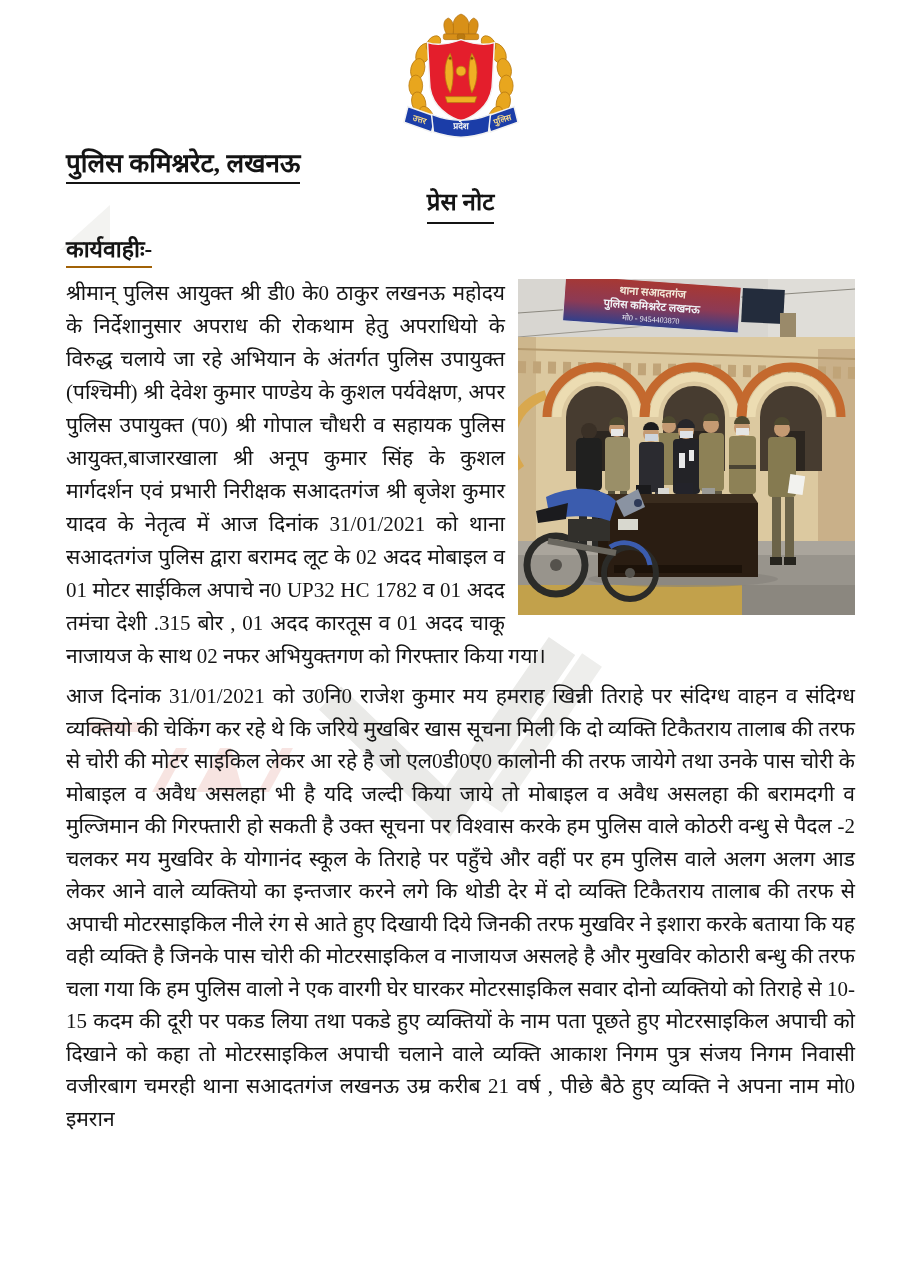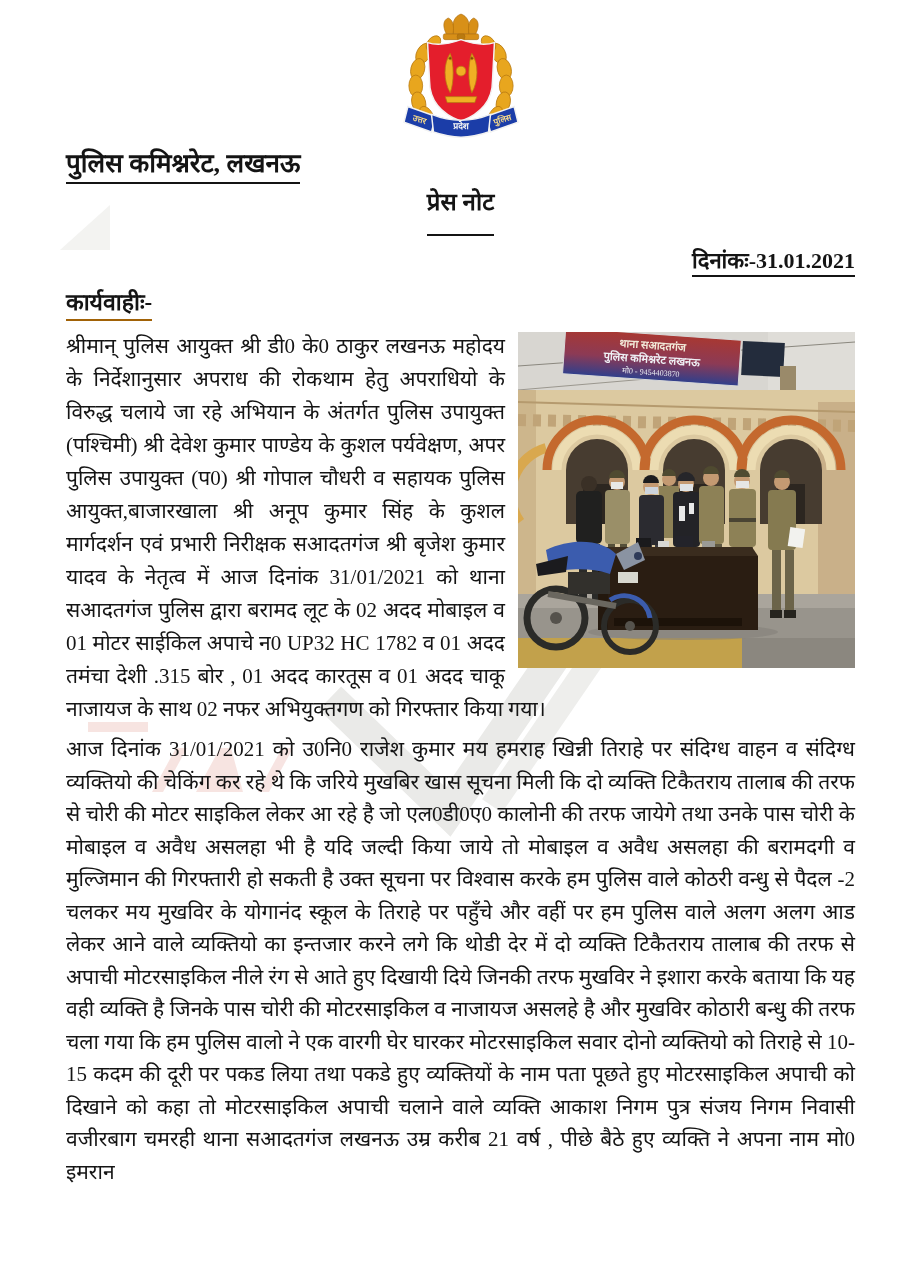--- a/index.html
+++ b/index.html
@@ -19,21 +19,21 @@
   .logo-wrap svg{display:inline-block;}
 
   .org-line{text-align:left;margin-top:2px;}
   .org-name{
     display:inline-block;font-size:26px;font-weight:bold;line-height:32px;
     border-bottom:2px solid #141414;padding-bottom:2px;
   }
   .doc-type-line{text-align:center;margin-top:4px;}
   .doc-type{
     display:inline-block;font-size:24px;font-weight:bold;line-height:28px;
-    border-bottom:2px solid #141414;padding-bottom:18px;
+    border-bottom:2px solid #141414;padding-bottom:6px;
   }
   .headline{
     margin-top:8px;
     font-size:22.5px;font-weight:bold;line-height:38px;
     text-align:center;
     text-decoration:underline;
     text-decoration-thickness:2px;
     text-underline-offset:5px;
   }
   .date-line{text-align:right;margin-top:8px;}
@@ -129,23 +129,20 @@
 
     <div class="org-line">
       <span class="org-name">पुलिस कमिश्नरेट, लखनऊ</span>
     </div>
 
     <div class="doc-type-line">
       <span class="doc-type">प्रेस नोट</span>
     </div>
 
 
-    <div class="date-line">
-      <span class="date-text">दिनांकः-31.01.2021</span>
-    </div>
 
     <div class="sec-heading">
       <span>कार्यवाहीः-</span>
     </div>
 
     <div class="body-text">
       <figure class="photo">
         <svg viewBox="0 0 337 336" preserveAspectRatio="none">
 
           <rect x="0" y="0" width="337" height="112" fill="#d8d6d1"></rect>

